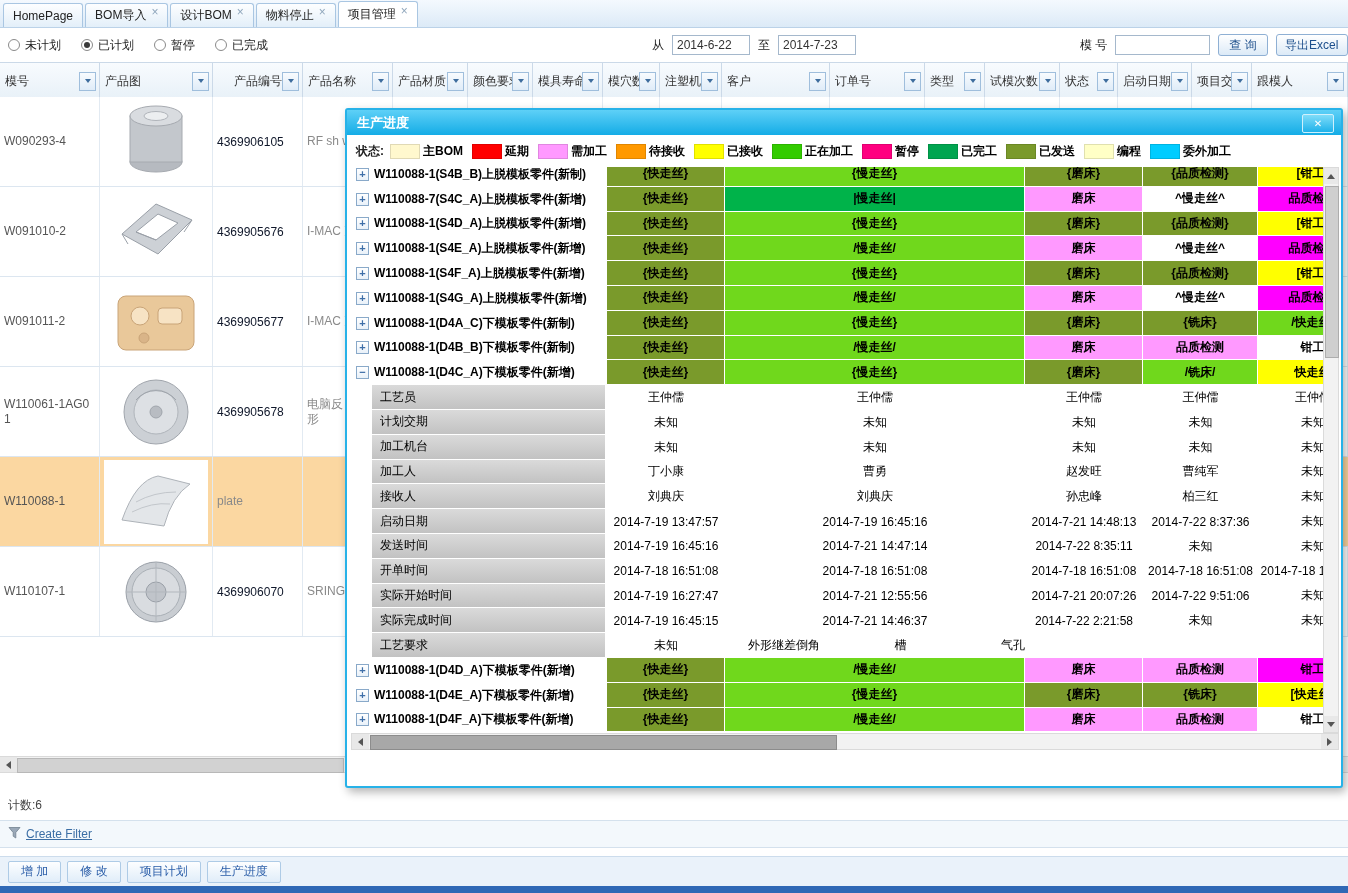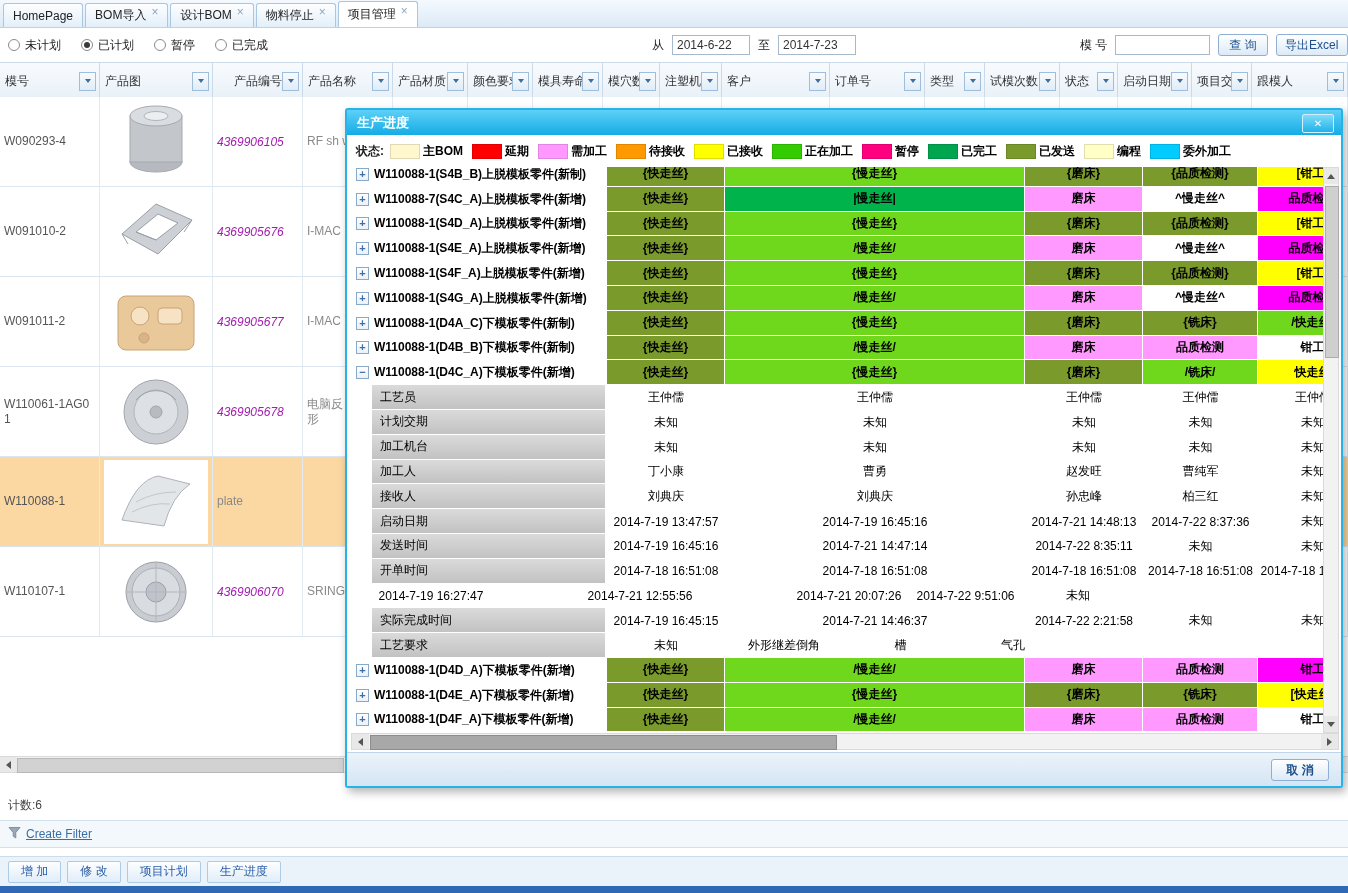--- a/index.html
+++ b/index.html
@@ -40,21 +40,21 @@
         display:flex; align-items:center; justify-content:center; flex:none; }
   .arr-dd { width:0; height:0; border-left:3.5px solid transparent; border-right:3.5px solid transparent; border-top:4px solid #3E6D9E; }
 
   .tbody { position:absolute; left:0; top:97px; width:100%; }
   .trow { display:flex; height:90px; border-bottom:1px solid #DCE6F0; background:#fff; box-sizing:border-box; }
   .trow.selected { background:#FBD7A1; }
   .td { border-right:1px solid #E2EAF2; box-sizing:border-box; display:flex; align-items:center; padding:2px 4px; overflow:hidden; color:#555; }
   .td.mold { word-break:break-all; line-height:15px; }
   .td.timg { justify-content:center; padding:2px; }
   .thumb { width:104px; height:84px; background:#fff; display:flex; align-items:center; justify-content:center; }
-  .td.pno { color:#a21caf;font-style:italic; }
+  .td.pno { color:#0f172a; }
   .td.pname { color:#8a8a8a; line-height:15px; word-break:break-all; }
 
   
   .sb-btn { position:absolute; left:0; top:0; width:17px; height:100%; display:flex; align-items:center; justify-content:center; background:#E8E8E8; }
   .arr-left  { width:0; height:0; border-top:4px solid transparent; border-bottom:4px solid transparent; border-right:5px solid #555; }
   .arr-right { width:0; height:0; border-top:4px solid transparent; border-bottom:4px solid transparent; border-left:5px solid #555; }
   .arr-up    { width:0; height:0; border-left:4px solid transparent; border-right:4px solid transparent; border-bottom:5px solid #555; }
   .arr-down  { width:0; height:0; border-left:4px solid transparent; border-right:4px solid transparent; border-top:5px solid #555; }
 
   .main-hscroll { position:absolute; left:0; top:756px; width:100%; height:17px; background:#F2F2F2;
@@ -916,20 +916,23 @@
             </div>
             <div class="dval" style="width: 115px;">
               <span>2014-7-18 16:51:08</span>
             </div>
             <div class="dval" style="width: 110px;">
               <span>2014-7-18 16:51:08</span>
             </div>
           </div>
           <div class="drow">
             <span class="dindent"></span>
+            <div class="dlabel">
+              <span>实际开始时间</span>
+            </div>
             <div class="dval" style="width: 118px;">
               <span>2014-7-19 16:27:47</span>
             </div>
             <div class="dval" style="width: 300px;">
               <span>2014-7-21 12:55:56</span>
             </div>
             <div class="dval" style="width: 118px;">
               <span>2014-7-21 20:07:26</span>
             </div>
             <div class="dval" style="width: 115px;">
@@ -1054,18 +1057,15 @@
     </div>
     <div class="dlg-hscroll">
       <div class="sb-btn">
           <span class="arr-left"></span>
         </div>
       <div class="hthumb"></div>
       <div class="sb-btn right">
           <span class="arr-right"></span>
         </div>
     </div>
-    <div class="dlg-footer">
-      <button class="btn cancel">取 消</button>
-    </div>
   </div>
 
 </div>
 
 </body></html>

